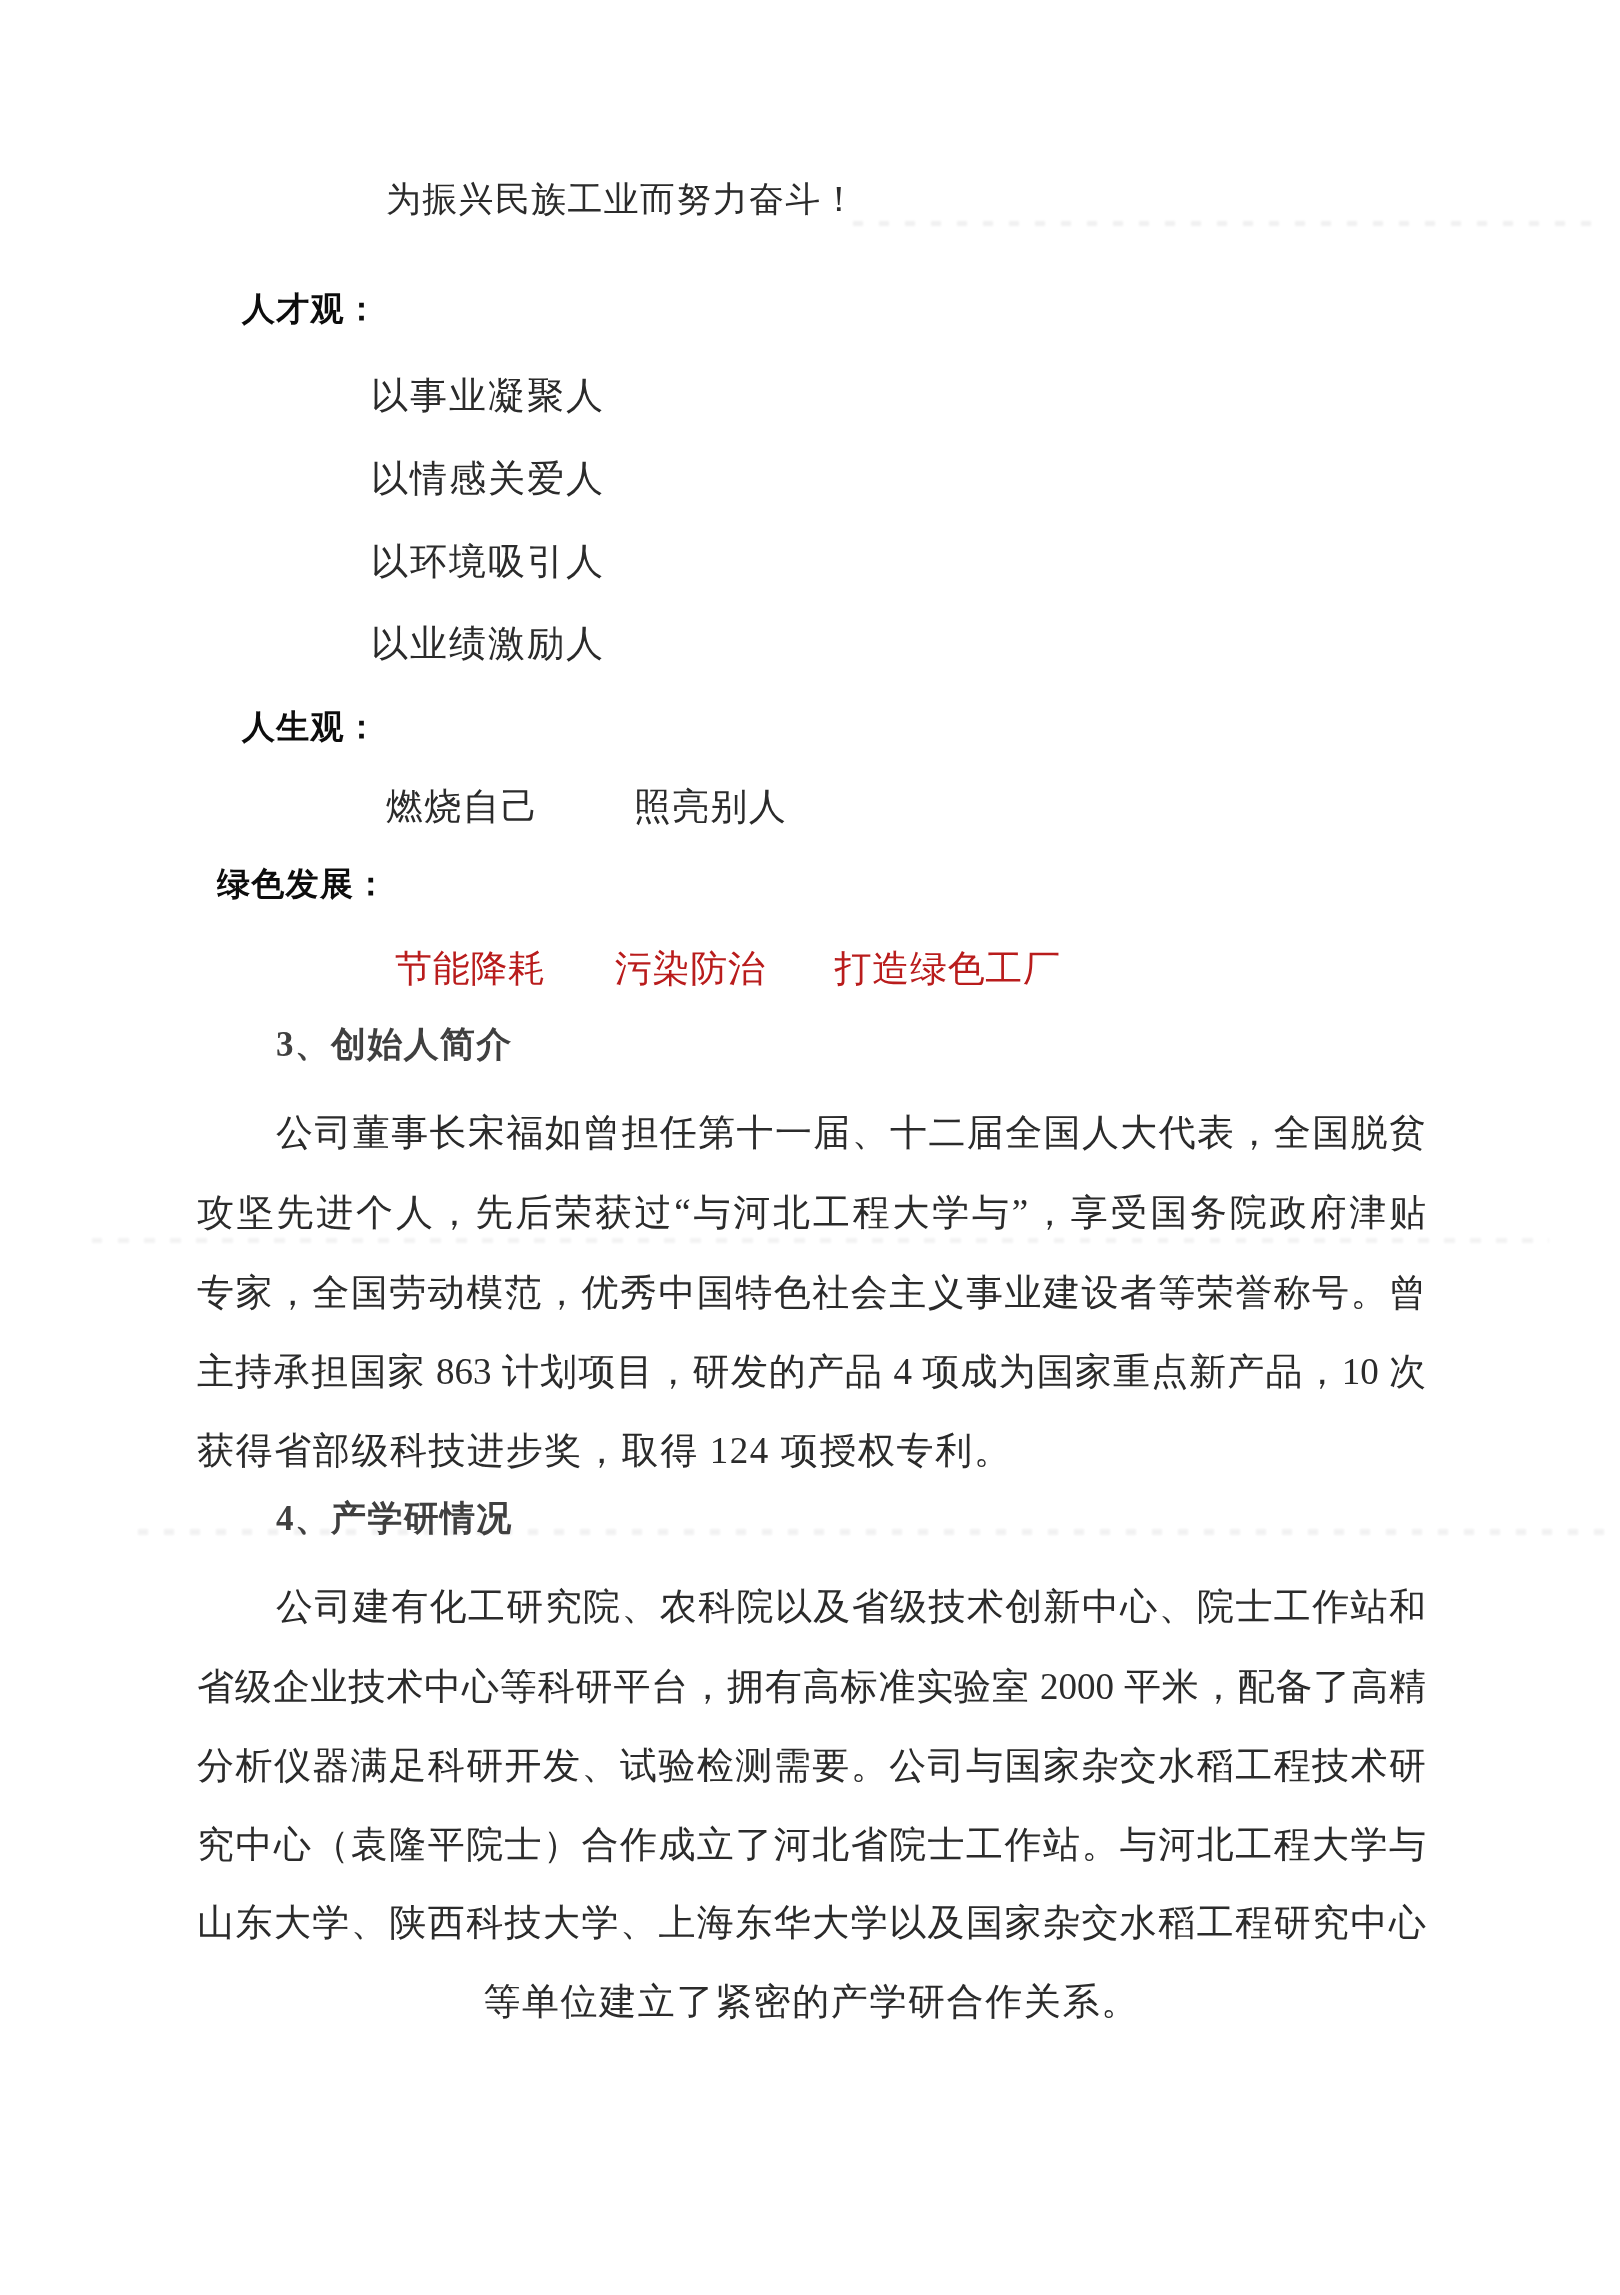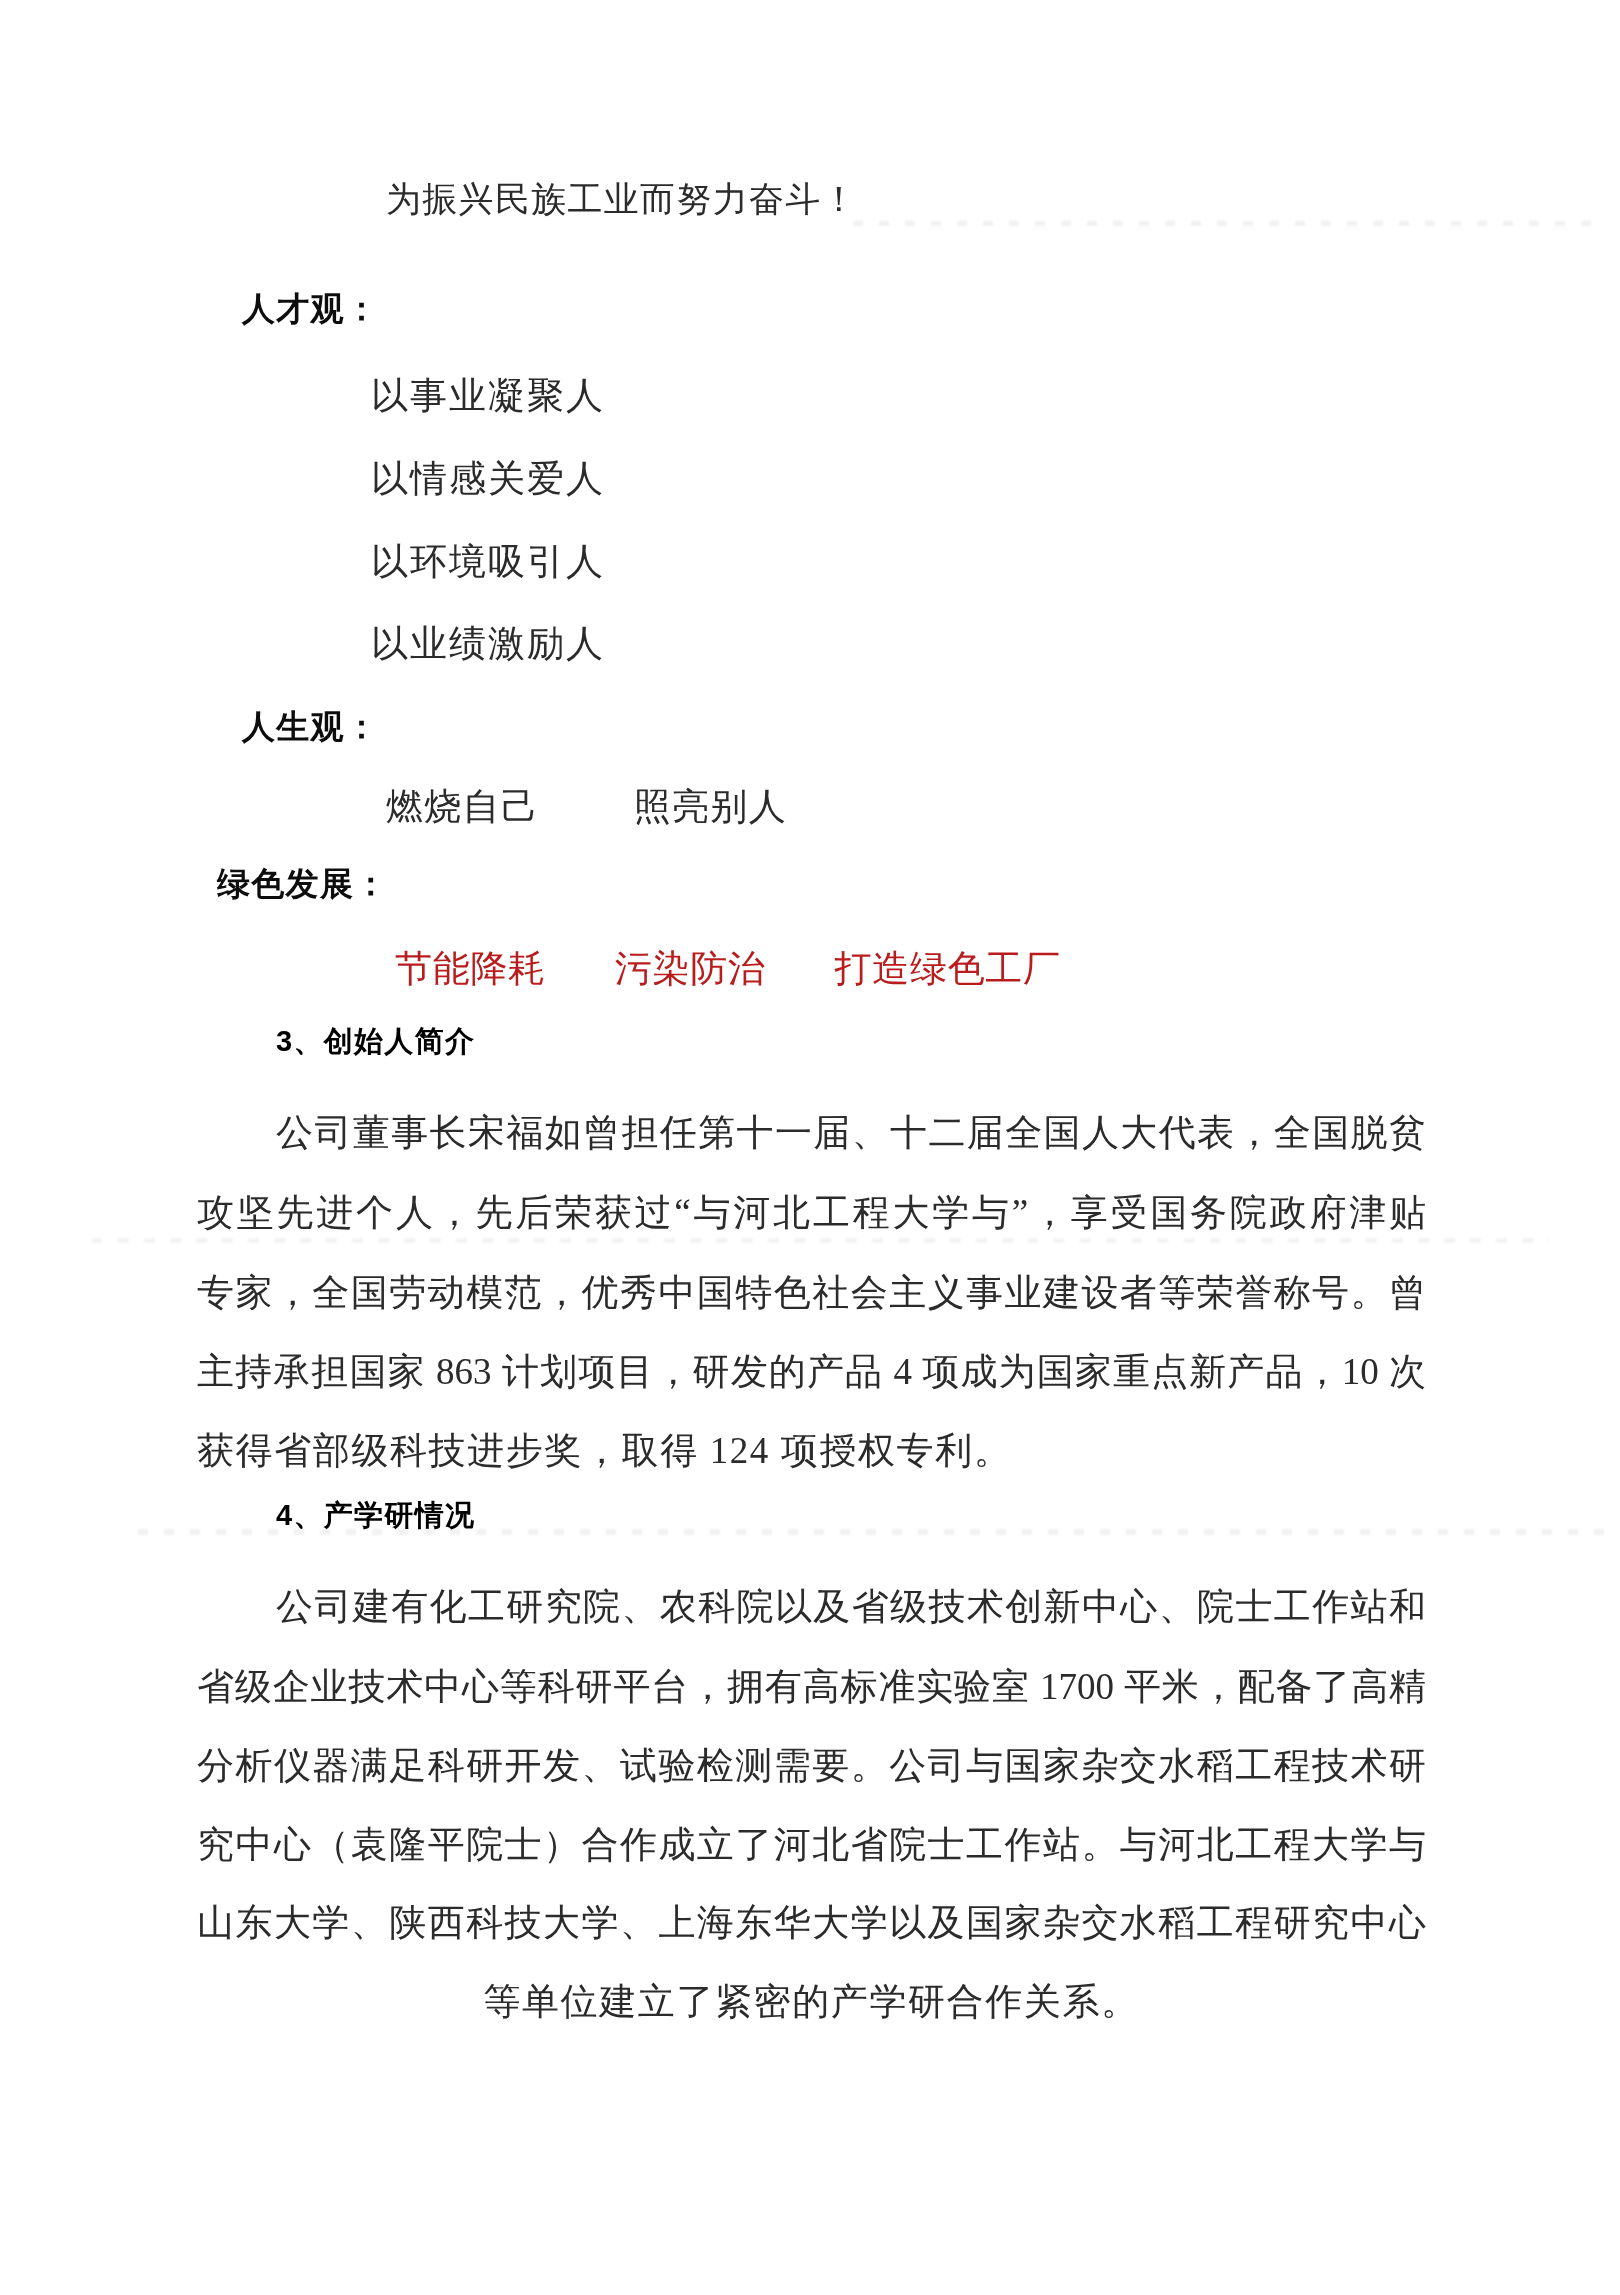--- a/index.html
+++ b/index.html
@@ -50,25 +50,25 @@
   .vitem1 { top: 374px; }
   .vitem2 { top: 457px; }
   .vitem3 { top: 540px; }
   .vitem4 { top: 622px; }
   .life-items { top: 785px; left: 386px; font-size: 37px; letter-spacing: 1.3px; color:#2b2b2b; }
   .life-items .gap { margin-left: 84px; }
   .green-items { top: 947px; left: 395px; font-size: 37px; letter-spacing: 0.7px; color:#b91c1c; }
   .green-items .gap { margin-left: 59px; }
   
   .sec-head {
-    font-family: Liberation Sans, sans-serif;
+    font-family: Liberation Serif, serif;
     font-weight: 700;
-    font-size: 29px;
+    font-size: 35px;
     letter-spacing: 1.3px;
-    color: #000000;
+    color: #404040;
   }
   .sec3 { top: 1024px; left: 276px; }
   .sec4 { top: 1498px; left: 276px; }
   
   .pline {
     position: absolute;
     left: 197px;
     width: 1229px;
     font-size: 37px;
     line-height: 1.18;
@@ -134,21 +134,21 @@
 
   <div class="line sec-head sec3">3、创始人简介</div>
   <div class="pline just indent p3l1">公司董事长宋福如曾担任第十一届、十二届全国人大代表，全国脱贫</div>
   <div class="pline just p3l2">攻坚先进个人，先后荣获过“与河北工程大学与”，享受国务院政府津贴</div>
   <div class="pline just p3l3">专家，全国劳动模范，优秀中国特色社会主义事业建设者等荣誉称号。曾</div>
   <div class="pline just p3l4">主持承担国家 863 计划项目，研发的产品 4 项成为国家重点新产品，10 次</div>
   <div class="pline shortline p3l5">获得省部级科技进步奖，取得 124 项授权专利。</div>
 
   <div class="line sec-head sec4">4、产学研情况</div>
   <div class="pline just indent p4l1">公司建有化工研究院、农科院以及省级技术创新中心、院士工作站和</div>
-  <div class="pline just p4l2">省级企业技术中心等科研平台，拥有高标准实验室 1700 平米，配备了高精</div>
+  <div class="pline just p4l2">省级企业技术中心等科研平台，拥有高标准实验室 2000 平米，配备了高精</div>
   <div class="pline just p4l3">分析仪器满足科研开发、试验检测需要。公司与国家杂交水稻工程技术研</div>
   <div class="pline just p4l4">究中心（袁隆平院士）合作成立了河北省院士工作站。与河北工程大学与</div>
   <div class="pline just p4l5">山东大学、陕西科技大学、上海东华大学以及国家杂交水稻工程研究中心</div>
   <div class="pline shortline p4l6">等单位建立了紧密的产学研合作关系。</div>
 
   <div class="noise noise-a"></div>
   <div class="noise noise-b"></div>
   <div class="noise noise-c"></div>
   <div class="noise noise-d"></div>
 

